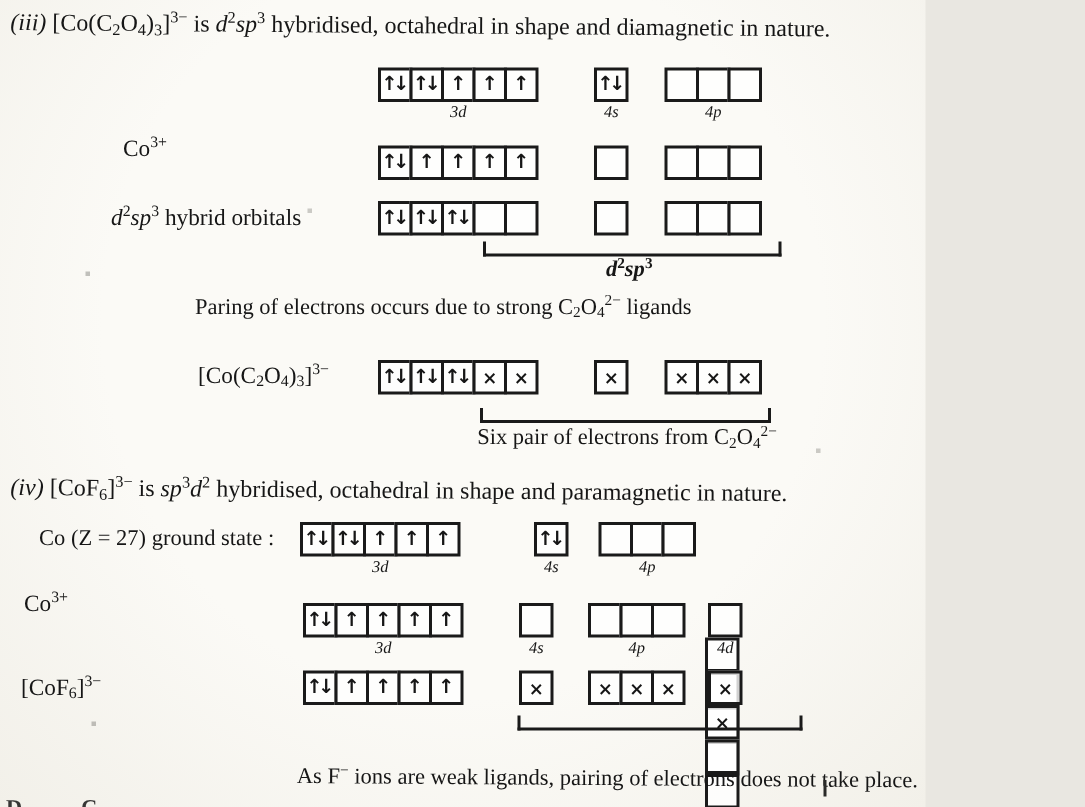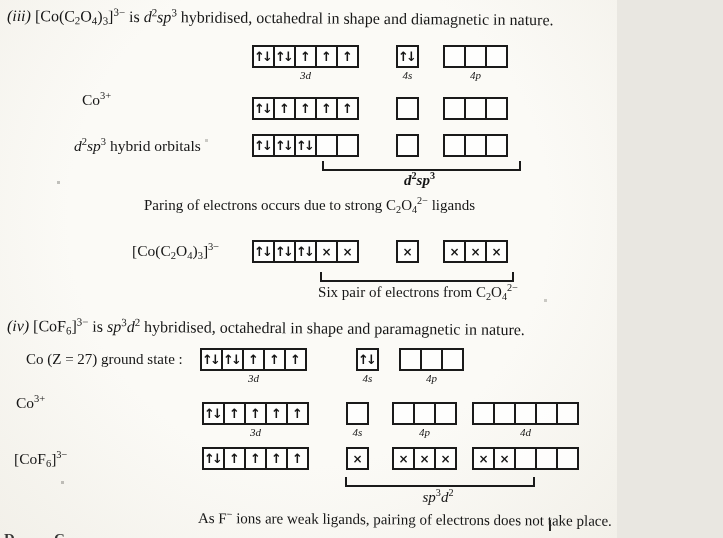--- a/index.html
+++ b/index.html
@@ -30,21 +30,21 @@
   .cross{font-family:"DejaVu Sans",sans-serif;font-size:12px;line-height:1;font-weight:bold;}
   .olabel{
     position:absolute;top:24px;left:50%;transform:translateX(-50%);
     font-size:11px;font-style:italic;white-space:nowrap;
   }
   
   .sec3 .g-3d{left:252px;} .sec3 .g-4s{left:396px;} .sec3 .g-4p{left:443px;}
   
   .sec4a .g-3d{left:200px;} .sec4a .g-4s{left:356px;} .sec4a .g-4p{left:399px;}
   
-  .sec4 .g-3d{left:202px;} .sec4 .g-4s{left:346px;} .sec4 .g-4p{left:392px;} .sec4 .g-4d{left:472px;}
+  .sec4 .g-3d{left:202px;} .sec4 .g-4s{left:346px;} .sec4 .g-4p{left:392px;} .sec4 .g-4d{left:472px;flex-direction:column;}
   .bracket{height:8px;border:2px solid #1a1a1a;border-top:none;}
   .blabel{font-size:15px;text-align:center;white-space:nowrap;}
   .edgeline{background:#20201e;}
   .frag{overflow:hidden;height:7px;font-weight:bold;font-size:15px;opacity:0.85;}
   .tick{width:2px;height:11px;background:#2a2a28;}
   .specks{left:0;top:0;width:1px;height:1px;background:transparent;
     box-shadow:700px 62px 0 1px rgba(60,58,52,.35), 642px 118px 0 1px rgba(60,58,52,.3),
       58px 182px 0 1px rgba(60,58,52,.3), 688px 252px 0 1px rgba(60,58,52,.35),
       545px 300px 0 1px rgba(60,58,52,.25), 682px 392px 0 1px rgba(60,58,52,.3),
       62px 482px 0 1px rgba(60,58,52,.3), 700px 472px 0 1px rgba(60,58,52,.3),
@@ -147,21 +147,21 @@
       <div class="ogroup g-4p">
         <div class="ocell"></div>
         <div class="ocell"></div>
         <div class="ocell"></div>
       </div>
     </div>
 
   <div class="abs bracket" style="left:322px;top:161px;width:195px;"></div>
   <div class="abs blabel" style="left:322px;top:172px;width:195px;font-weight:bold;"><i>d</i><sup>2</sup><i>sp</i><sup>3</sup></div>
 
-  <div class="abs caption" style="left:144px;top:197px;text-align:right;"><span>Paring of electrons occurs due to strong C</span><sub>2</sub><span>O</span><sub>4</sub><sup>2−</sup><span> ligands</span></div>
+  <div class="abs caption" style="left:130px;top:197px;text-align:right;"><span>Paring of electrons occurs due to strong C</span><sub>2</sub><span>O</span><sub>4</sub><sup>2−</sup><span> ligands</span></div>
 
   <div class="abs rowlabel" style="left:132px;top:242px;"><span>[Co(C</span><sub>2</sub><span>O</span><sub>4</sub><span>)</span><sub>3</sub><span>]</span><sup>3−</sup></div>
   <div class="abs orow sec3" style="top:240px;">
       <div class="ogroup g-3d">
         <div class="ocell">
           <span class="up">↑</span>
           <span class="dn">↓</span>
         </div>
         <div class="ocell">
           <span class="up">↑</span>
@@ -322,21 +322,20 @@
         <div class="ocell">
           <span class="cross">×</span>
         </div>
         <div class="ocell"></div>
         <div class="ocell"></div>
         <div class="ocell"></div>
       </div>
     </div>
 
   <div class="abs bracket" style="left:345px;top:477px;width:186px;"></div>
-  <div class="abs blabel" style="left:345px;top:489px;width:186px;"><i>sp</i><sup>3</sup><i>d</i><sup>2</sup></div>
 
   <div class="abs caption" style="left:198px;top:510px;transform:rotate(0.4deg);transform-origin:left top;"><span>As F</span><sup>−</sup><span> ions are weak ligands, pairing of electrons does not take place.</span></div>
 
   <div class="abs edgeline" style="left:718px;top:0;width:3px;height:447px;"></div>
   <div class="abs tick" style="left:549px;top:520px;"></div>
   <div class="abs frag" style="left:4px;top:531px;width:30px;">D</div>
   <div class="abs frag" style="left:54px;top:531px;width:30px;">C</div>
   <div class="abs specks"></div>
 </div>
 

